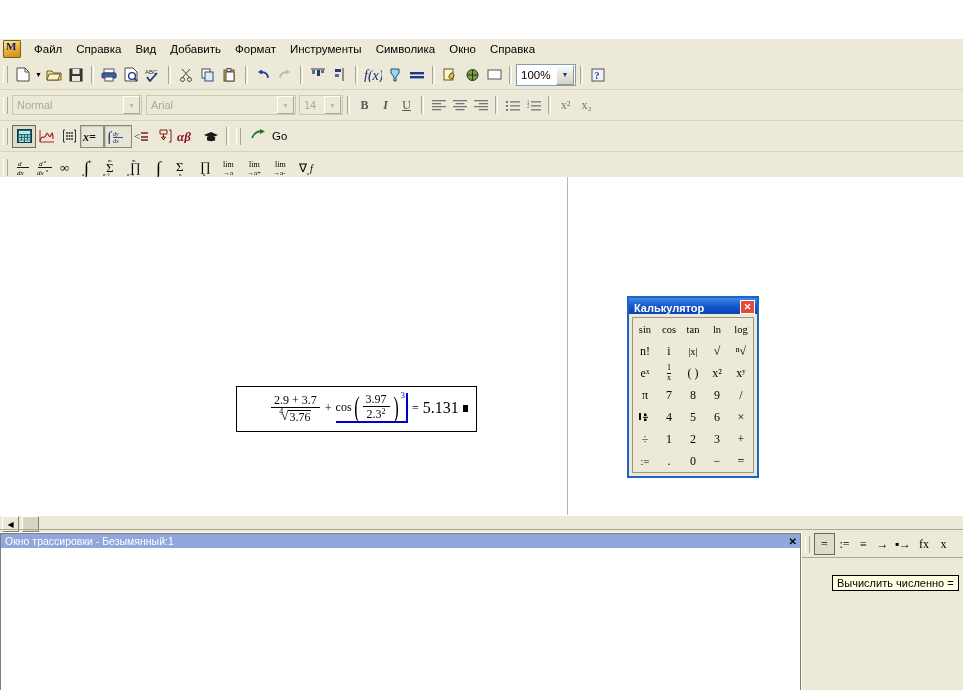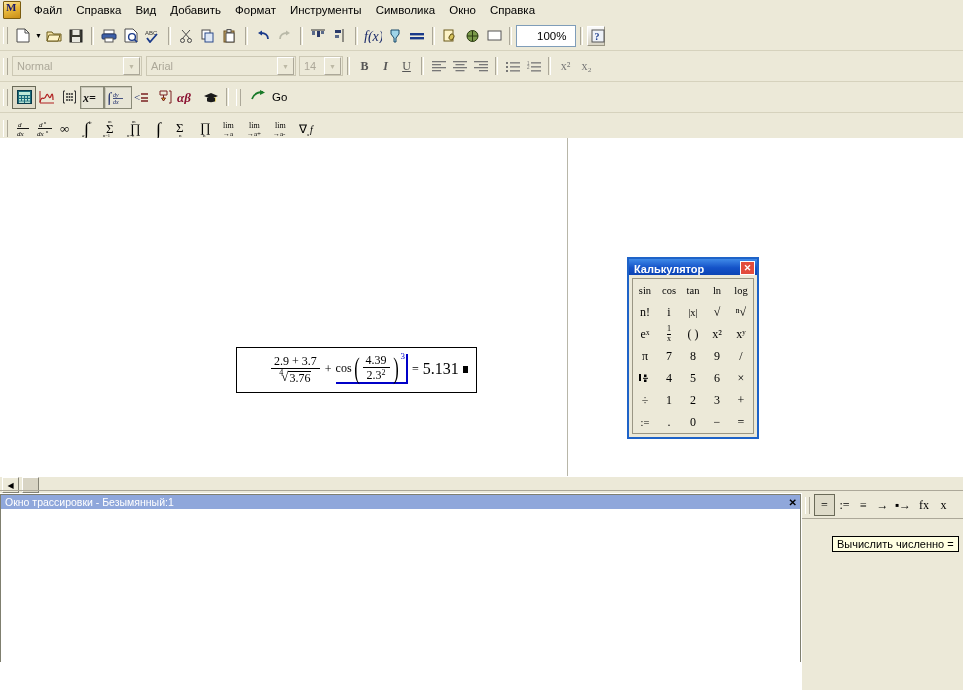--- a/index.html
+++ b/index.html
@@ -9,20 +9,21 @@
     font-size:11px;
     background:#ffffff;
     -webkit-font-smoothing:none;
   }
   .app{position:relative;width:963px;height:690px;}
 
   
   .menubar{
     height:20px;background:#ece9d8;display:flex;align-items:center;
     border-bottom:1px solid #ece9d8;
+    margin-top:39px;
   }
   .app-icon{
     width:16px;height:16px;margin:0 6px 0 3px;flex:none;
     background:linear-gradient(160deg,#fde9a0 0%,#e8b93c 45%,#c98d16 100%);
     border:1px solid #7a5c10;border-radius:1px;position:relative;
   }
   .app-icon:after{
     content:"M";position:absolute;left:2px;top:-1px;
     font:bold 11px "Liberation Serif",serif;color:#1a1a6e;
   }
@@ -94,21 +95,21 @@
     background:linear-gradient(#fafafa,#d6d2c2);
     border:1px solid #fff;border-right-color:#9a9684;border-bottom-color:#9a9684;
     display:flex;align-items:center;justify-content:center;font-size:7px;color:#1a3a6e;
   }
   .gobtn{display:flex;align-items:center;gap:6px;margin-left:6px;font-size:11.5px;cursor:default;}
 
   .zoomcombo{
     width:58px;height:20px;background:#fff;border:1px solid #7f9db9;
     display:flex;align-items:center;flex:none;font-size:11.5px;
   }
-  .zoomcombo .cv{padding:0 20px;flex:1;}
+  .zoomcombo .cv{padding:0 4px;flex:1;}
   .zoomcombo .cb{
     width:16px;height:18px;margin:1px;flex:none;
     background:linear-gradient(#fafafa,#d6d2c2);
     border:1px solid #fff;border-right-color:#9a9684;border-bottom-color:#9a9684;
     display:flex;align-items:center;justify-content:center;font-size:7px;color:#1a3a6e;
   }
 
   
   .doc{
     position:absolute;left:0;top:138px;width:963px;height:338px;
@@ -679,21 +680,21 @@
         </div>
       </div>
 
       <div class="op">+</div>
 
       <div class="selbox">
         <span style="font-size:12px">cos</span>
         <span class="paren">
           <span class="pleft">(</span>
           <span class="frac">
-            <span class="num">4.39</span>
+            <span class="num">3.97</span>
             <span class="bar"></span>
             <span class="den">
               <span>2.3</span>
                 <span class="sup">2</span>
             </span>
           </span>
           <span class="pright">)</span>
         </span>
         <span class="supblue">3</span>
       </div>

